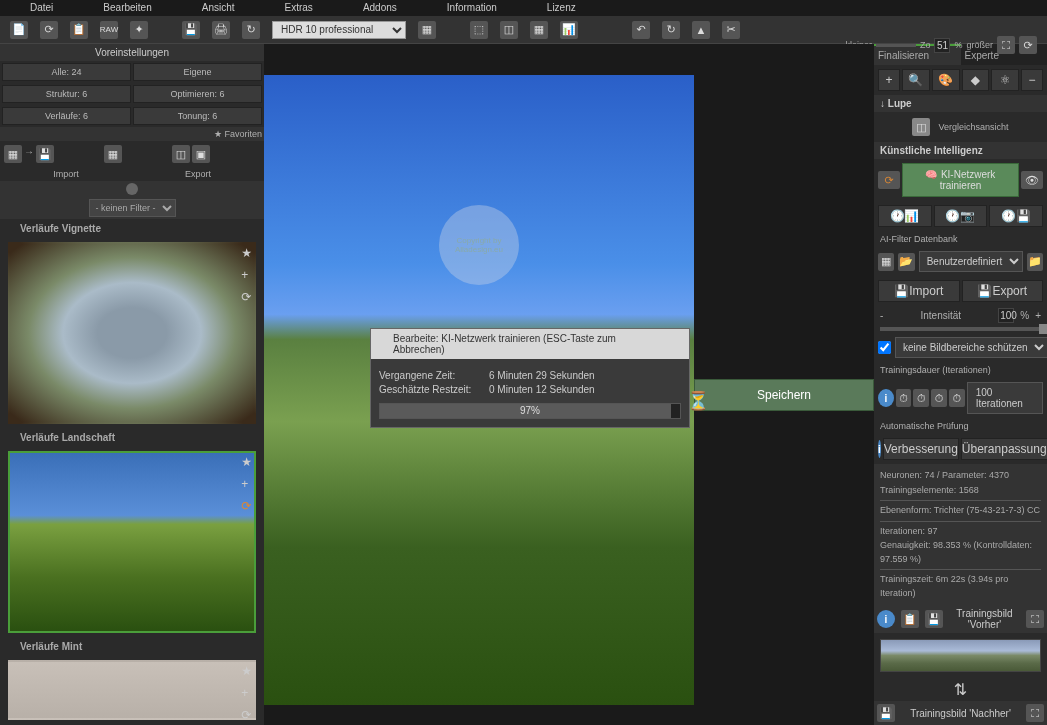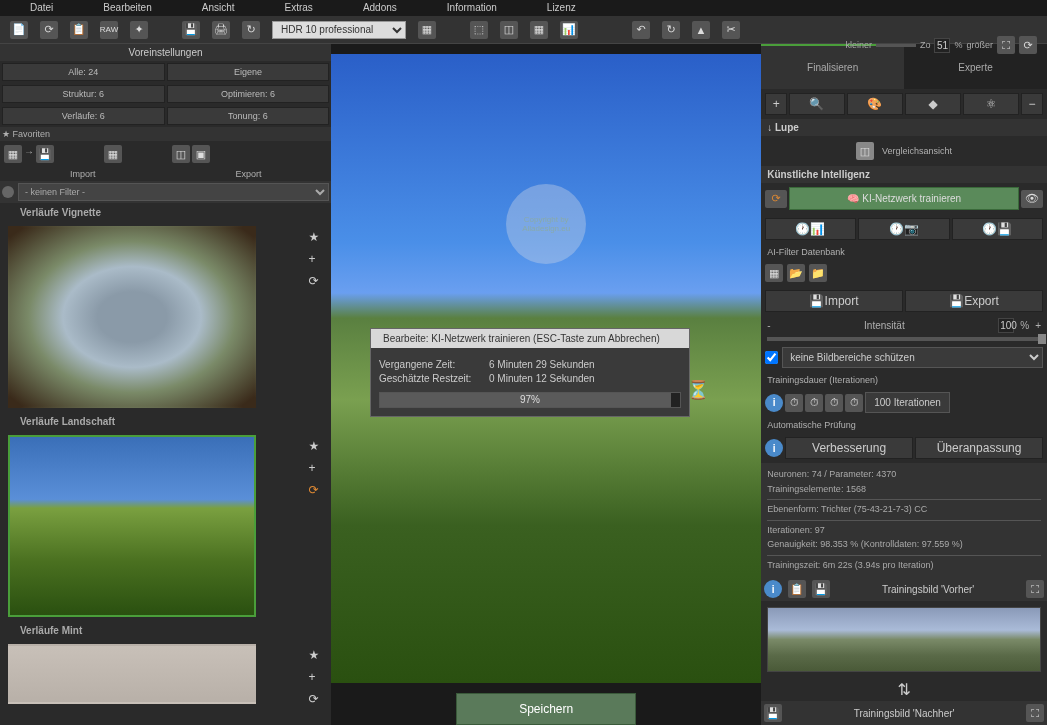--- a/index.html
+++ b/index.html
@@ -7,43 +7,43 @@
 .menubar { display: flex; background: #1a1a1a; height: 16px; gap: 50px; padding: 2px 30px; }
 .menubar span { color: #ccc; cursor: pointer; }
 .toolbar { display: flex; background: #333; height: 28px; align-items: center; gap: 12px; padding: 0 10px; border-bottom: 1px solid #444; }
 .tb-icon { width: 18px; height: 18px; background: #555; border-radius: 2px; display: inline-flex; align-items: center; justify-content: center; color: #ddd; font-size: 11px; }
 .tb-select { background: #ddd; color: #333; font-size: 10px; height: 18px; padding: 0 15px 0 4px; border: 1px solid #999; }
 .main { display: flex; height: 681px; }
 .left { width: 336px; background: #2a2a2a; display: flex; flex-direction: column; }
 .panel-header { background: #333; text-align: center; padding: 3px; font-size: 10px; color: #ccc; }
 .btn-row { display: flex; gap: 2px; padding: 2px; }
 .small-btn { flex: 1; background: #3a3a3a; text-align: center; padding: 3px; font-size: 9px; color: #bbb; border: 1px solid #222; cursor: pointer; }
-.fav-row { background: #333; text-align: left; padding: 2px; font-size: 9px; }
+.fav-row { background: #333; text-align: right; padding: 2px; font-size: 9px; }
 .icon-row { display: flex; padding: 4px; gap: 50px; }
 .label-row { display: flex; }
 .label-row span { flex: 1; text-align: center; font-size: 9px; padding: 2px; }
-.filter-row { display: flex; align-items: center; padding: 2px; gap: 4px; background: #333; }
+.filter-row { display: flex; align-items: center; padding: 2px; gap: 4px; background: #333; flex-direction: column; }
 .filter-sel { flex: 1; background: #444; color: #aaa; font-size: 9px; padding: 2px; border: 1px solid #555; }
 .preset-list { flex: 1; overflow: hidden; position: relative; }
 .preset-title { background: #2a2a2a; color: #aaa; padding: 4px; font-size: 10px; font-weight: bold; margin-left: 16px; }
 .preset-item { position: relative; padding: 4px 8px; }
 .preset-thumb { width: 248px; height: 182px; background: #555; border: 2px solid transparent; position: relative; overflow: hidden; }
 .preset-thumb.selected { border-color: #4a9e3a; }
 .preset-actions { position: absolute; right: 12px; top: 8px; display: flex; flex-direction: column; gap: 8px; }
 .preset-actions span { color: #ccc; font-size: 12px; cursor: pointer; }
 .thumb-landscape { background: linear-gradient(to bottom, #3a6fb8 0%, #5a8fd8 35%, #7aa040 40%, #4a7020 70%, #2a5010 100%); }
 .thumb-vignette { background: radial-gradient(ellipse at center, #8a9aa8 20%, #aabbc8 40%, #7a8a68 60%, #3a2a1a 95%); }
 .thumb-mint { background: linear-gradient(to bottom, #c8c0b8 0%, #b8b0a8 100%); }
-.center { flex: 1; background: #1a1a1a; display: flex; flex-direction: column; align-items: center; padding: 10px 0 0 0; position: relative; }
+.center { flex: 1; background: #1a1a1a; display: flex; align-items: center; padding: 10px 0 0 0; position: relative; }
 .canvas { width: 430px; height: 630px; background: linear-gradient(to bottom, #2a5fc8 0%, #4a8fe8 30%, #6a9ff0 38%, #5a8040 42%, #7aa050 55%, #3a6020 75%, #2a5010 100%); position: relative; }
 .watermark { position: absolute; top: 130px; left: 50%; transform: translateX(-50%); width: 80px; height: 80px; border-radius: 50%; background: rgba(200,210,230,0.4); display: flex; align-items: center; justify-content: center; color: #8aa; font-size: 8px; text-align: center; }
 .save-btn { width: 180px; padding: 8px; background: #5a7a5a; color: #fff; text-align: center; font-size: 12px; margin-top: 10px; cursor: pointer; border: 1px solid #3a5a3a; }
 .right { width: 290px; background: #2a2a2a; display: flex; flex-direction: column; overflow: hidden; }
 .tab-row { display: flex; background: #222; }
-.tab { flex: 1; text-align: center; padding: 16px; font-size: 10px; color: #aaa; border-top: 2px solid transparent; cursor: pointer; }
+.tab { flex: 1; text-align: left; padding: 4px; font-size: 10px; color: #aaa; border-top: 2px solid transparent; cursor: pointer; }
 .tab.active { border-top-color: #4a9e3a; background: #333; }
 .tool-row { display: flex; gap: 2px; padding: 4px; align-items: center; }
 .tool-btn { flex: 1; height: 22px; background: #3a3a3a; border: 1px solid #222; display: flex; align-items: center; justify-content: center; color: #ccc; font-size: 12px; cursor: pointer; }
 .tool-sm { width: 22px; flex: none; }
 .sect { background: #333; color: #ccc; padding: 3px 6px; font-size: 10px; font-weight: bold; }
 .sect-sub { padding: 3px 6px; font-size: 9px; display: flex; align-items: center; gap: 8px; }
 .ki-btn { flex: 1; background: #5a8a5a; color: #ddd; text-align: center; padding: 5px; font-size: 10px; border: 1px solid #3a6a3a; cursor: pointer; }
 .db-row { display: flex; gap: 4px; padding: 4px; align-items: center; }
 .db-sel { flex: 1; background: #3a3a3a; color: #ccc; font-size: 10px; padding: 3px; border: 1px solid #555; }
 .slider-row { display: flex; align-items: center; padding: 2px 6px; gap: 6px; font-size: 10px; position: relative; }
@@ -52,21 +52,21 @@
 .num-box { width: 16px; background: #222; color: #ccc; text-align: center; padding: 1px; border: 1px solid #444; font-size: 10px; }
 .iter-btn { background: #3a3a3a; color: #ccc; padding: 4px 8px; font-size: 10px; border: 1px solid #555; cursor: pointer; }
 .info-box { background: #333; padding: 4px 6px; font-size: 9px; line-height: 1.5; color: #aaa; }
 .info-box div { margin: 1px 0; }
 .info-hr { border: none; border-top: 1px solid #555; margin: 3px 0; }
 .train-header { display: flex; align-items: center; background: #333; padding: 3px; gap: 6px; }
 .train-header .title { flex: 1; text-align: center; font-size: 10px; color: #ccc; }
 .train-thumb { margin: 6px; height: 155px; background: linear-gradient(to bottom, #8a9ab8 0%, #aabbd8 35%, #7a8a68 50%, #5a6a48 75%, #4a5a38 100%); border: 1px solid #444; }
 .swap-icon { text-align: center; font-size: 16px; color: #ccc; padding: 2px; }
 .progress-dialog { position: absolute; left: 370px; top: 328px; width: 320px; background: #3a3a3a; border: 1px solid #666; z-index: 100; }
-.dlg-title { background: #d8d8d8; color: #333; padding: 4px 12px; font-size: 10px; }
+.dlg-title { background: #d8d8d8; color: #333; padding: 4px 22px; font-size: 10px; }
 .dlg-body { padding: 8px; font-size: 10px; color: #ccc; }
 .dlg-row { display: flex; margin: 3px 0; }
 .dlg-row .lbl { width: 110px; }
 .prog-bar { background: #222; height: 16px; margin-top: 8px; position: relative; border: 1px solid #555; }
 .prog-fill { background: #5a5a5a; height: 100%; width: 97%; }
 .prog-text { position: absolute; width: 100%; text-align: center; top: 1px; color: #ddd; font-size: 10px; }
 .hourglass { position: absolute; right: -30px; bottom: 6px; font-size: 18px; color: #cc8; }
 .zoom-ctrl { position: absolute; right: 10px; top: 36px; display: flex; align-items: center; gap: 4px; font-size: 9px; color: #aaa; }
 .circle-icon { width: 18px; height: 18px; border-radius: 50%; display: inline-flex; align-items: center; justify-content: center; }
 .info-circle { background: #4a8aca; color: #fff; font-size: 10px; font-weight: bold; }
@@ -219,20 +219,21 @@
     </div>
     <div class="tool-row">
       <div class="tool-btn">🕐📊</div>
       <div class="tool-btn">🕐📷</div>
       <div class="tool-btn">🕐💾</div>
     </div>
     <div class="sect-sub">AI-Filter Datenbank</div>
     <div class="db-row">
       <span class="tb-icon">▦</span>
       <span class="tb-icon">📂</span>
+      <select class="db-sel"><option>Benutzerdefiniert</option></select>
       <span class="tb-icon">📁</span>
     </div>
     <div class="tool-row">
       <div class="tool-btn">💾 <span>Import</span></div>
       <div class="tool-btn">💾 <span>Export</span></div>
     </div>
     <div class="slider-row">
       <span>-</span>
       <span style="flex:1;text-align:center">Intensität</span>
       <span class="num-box">100</span>

